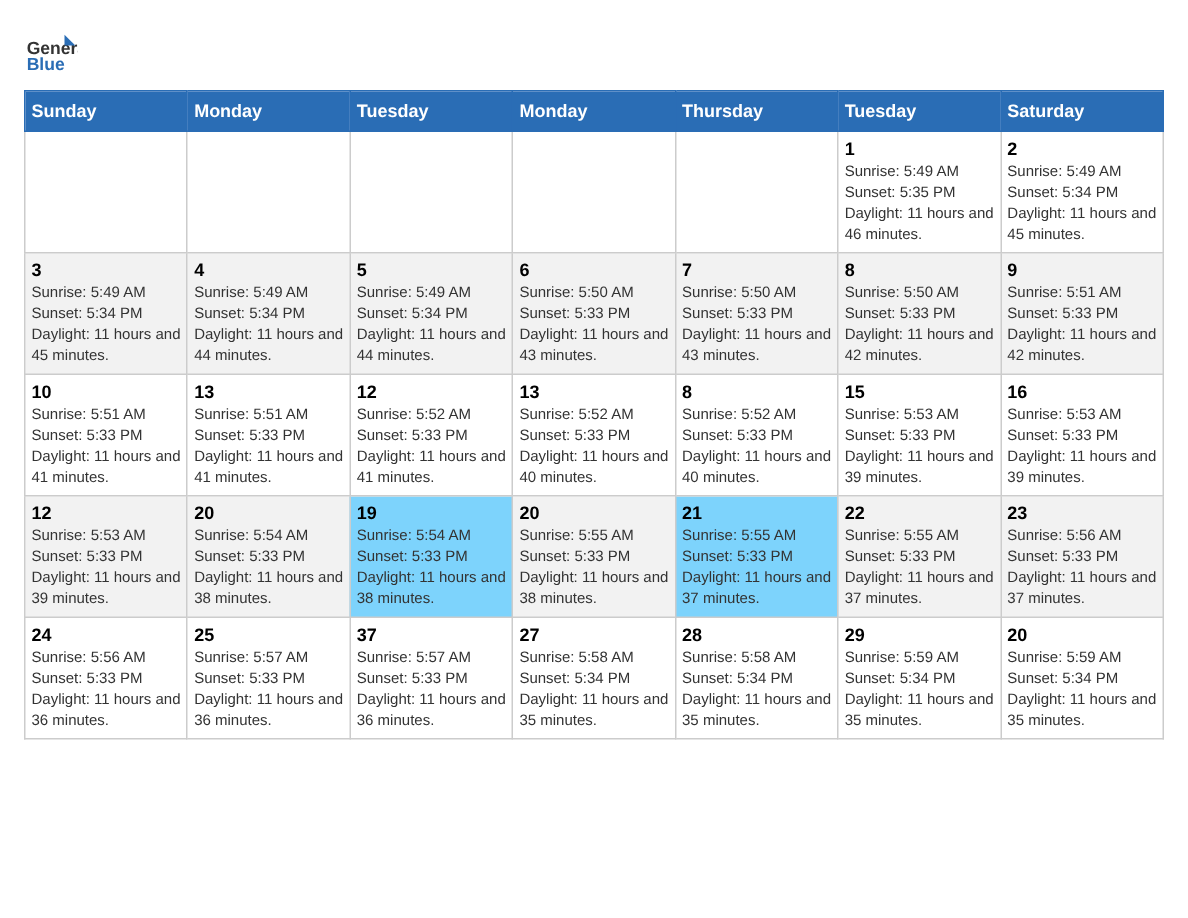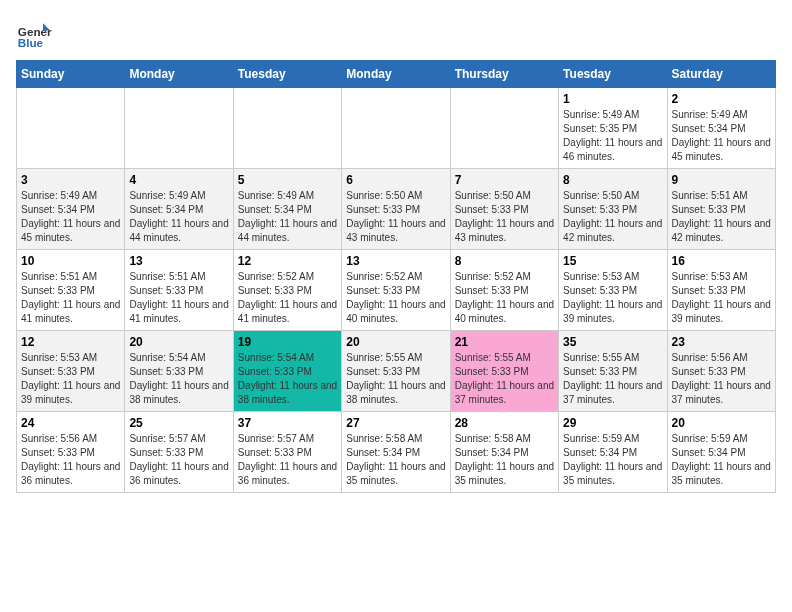--- a/index.html
+++ b/index.html
@@ -218,40 +218,40 @@
           <div class="day-info" style="white-space: pre-wrap;">Sunrise: 5:53 AM
 Sunset: 5:33 PM
 Daylight: 11 hours and 39 minutes.</div>
         </td>
         <td style="background: rgb(242, 242, 242);">
           <span class="day-num">20</span>
           <div class="day-info" style="white-space: pre-wrap;">Sunrise: 5:54 AM
 Sunset: 5:33 PM
 Daylight: 11 hours and 38 minutes.</div>
         </td>
-        <td style="background: #14b8a6;">
+        <td style="background: #7dd3fc;">
           <span class="day-num">19</span>
           <div class="day-info" style="white-space: pre-wrap;">Sunrise: 5:54 AM
 Sunset: 5:33 PM
 Daylight: 11 hours and 38 minutes.</div>
         </td>
         <td style="background: rgb(242, 242, 242);">
           <span class="day-num">20</span>
           <div class="day-info" style="white-space: pre-wrap;">Sunrise: 5:55 AM
 Sunset: 5:33 PM
 Daylight: 11 hours and 38 minutes.</div>
         </td>
-        <td style="background: #f9a8d4;">
+        <td style="background: #7dd3fc;">
           <span class="day-num">21</span>
           <div class="day-info" style="white-space: pre-wrap;">Sunrise: 5:55 AM
 Sunset: 5:33 PM
 Daylight: 11 hours and 37 minutes.</div>
         </td>
         <td style="background: rgb(242, 242, 242);">
-          <span class="day-num">35</span>
+          <span class="day-num">22</span>
           <div class="day-info" style="white-space: pre-wrap;">Sunrise: 5:55 AM
 Sunset: 5:33 PM
 Daylight: 11 hours and 37 minutes.</div>
         </td>
         <td style="background: rgb(242, 242, 242); margin-left: 20px;">
           <span class="day-num">23</span>
           <div class="day-info" style="white-space: pre-wrap;">Sunrise: 5:56 AM
 Sunset: 5:33 PM
 Daylight: 11 hours and 37 minutes.</div>
         </td>

